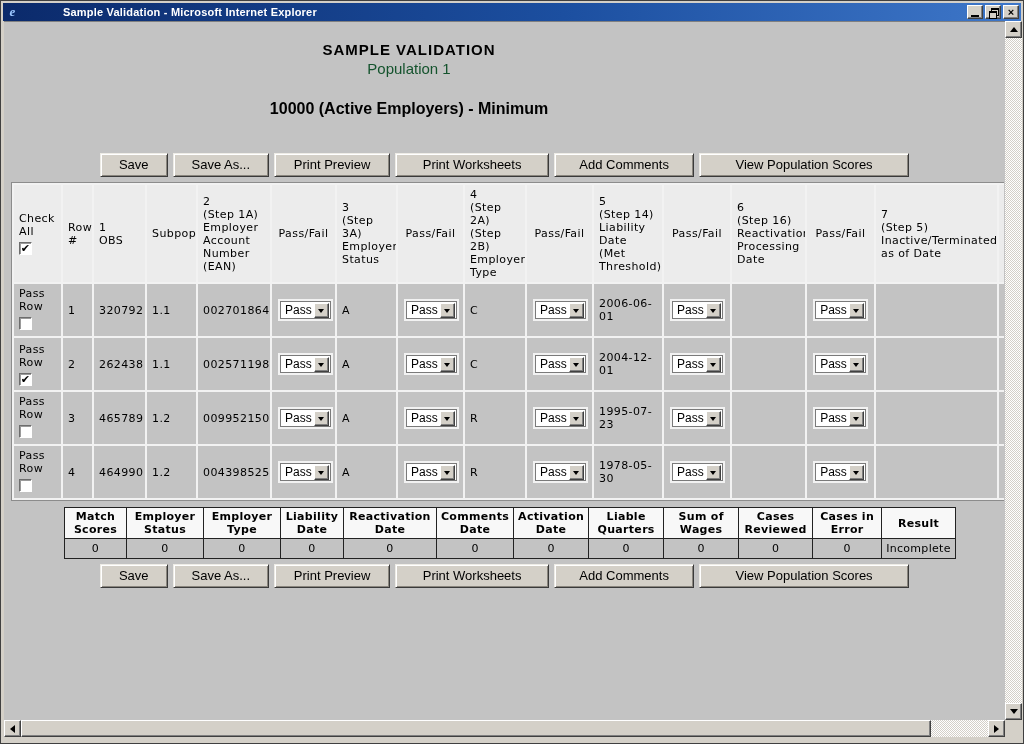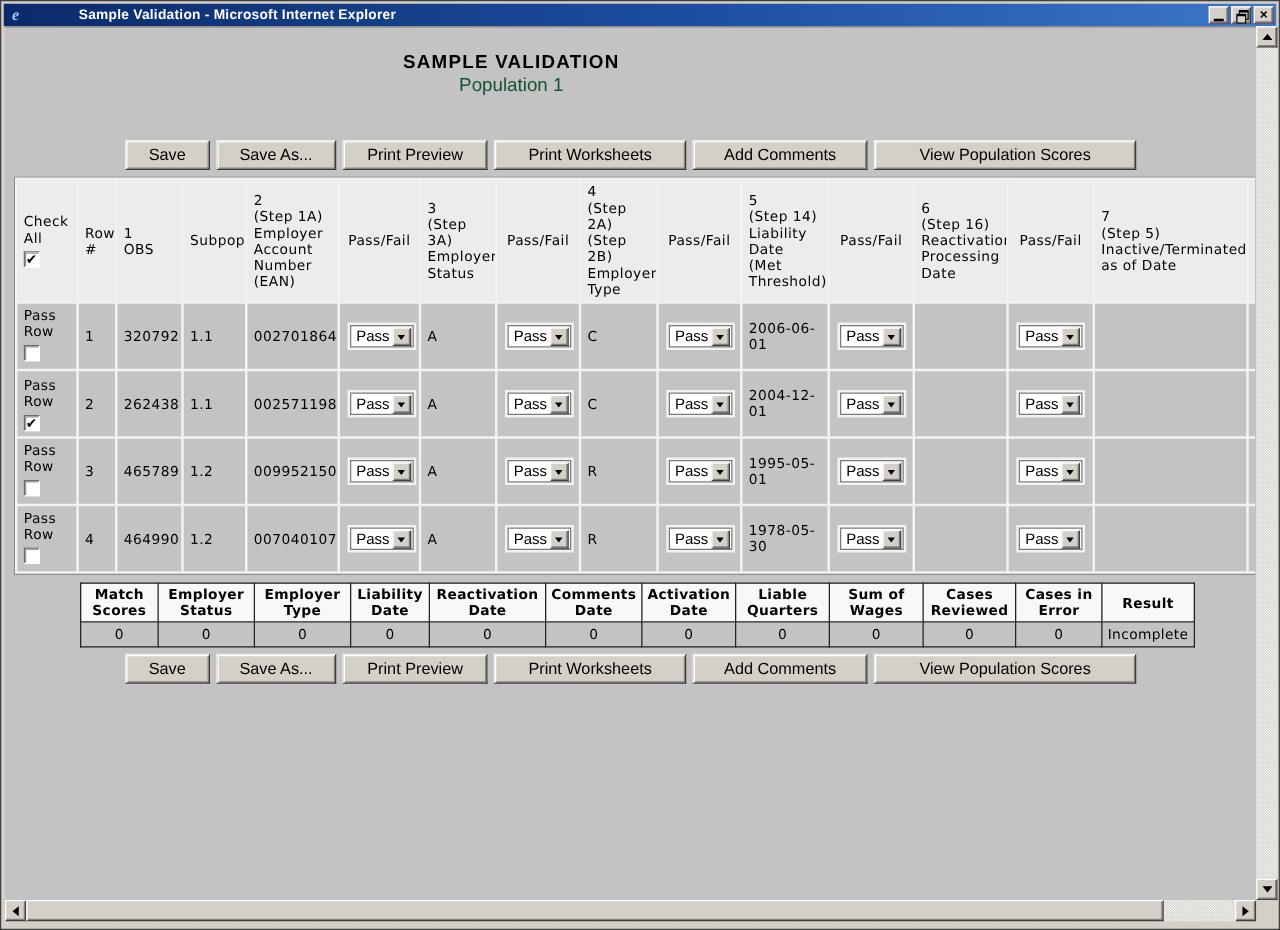--- a/index.html
+++ b/index.html
@@ -131,20 +131,21 @@
       <span class="tb-btn">×</span>
     </span>
   </div>
 
   <div class="client">
 
     <div class="headings">
       <div class="h1">SAMPLE VALIDATION</div>
       <div class="h2">Population 1</div>
     </div>
+    <div class="subheading">10000 (Active Employers) - Minimum</div>
 
     <div class="toolbar top">
       <button class="btn">Save</button>
       <button class="btn">Save As...</button>
       <button class="btn">Print Preview</button>
       <button class="btn">Print Worksheets</button>
       <button class="btn">Add Comments</button>
       <button class="btn">View Population Scores</button>
     </div>
 
@@ -340,21 +341,21 @@
                     <span class="tri-down"></span>
                   </span>
                 </span></td>
           <td>R</td>
           <td class="c"><span class="wsel">
                   <span class="wsel-text">Pass</span>
                   <span class="wsel-btn">
                     <span class="tri-down"></span>
                   </span>
                 </span></td>
-          <td>1995-05-01</td>
+          <td>1995-07-23</td>
           <td class="c"><span class="wsel">
                   <span class="wsel-text">Pass</span>
                   <span class="wsel-btn">
                     <span class="tri-down"></span>
                   </span>
                 </span></td>
           <td></td>
           <td class="c"><span class="wsel">
                   <span class="wsel-text">Pass</span>
                   <span class="wsel-btn">
@@ -367,21 +368,21 @@
 
         <tr class="grow">
           <td>
             <div class="preline">Pass
 Row</div>
             <span class="cb"></span>
           </td>
           <td>4</td>
           <td>464990</td>
           <td>1.2</td>
-          <td>007040107</td>
+          <td>004398525</td>
           <td class="c"><span class="wsel">
                   <span class="wsel-text">Pass</span>
                   <span class="wsel-btn">
                     <span class="tri-down"></span>
                   </span>
                 </span></td>
           <td>A</td>
           <td class="c"><span class="wsel">
                   <span class="wsel-text">Pass</span>
                   <span class="wsel-btn">

